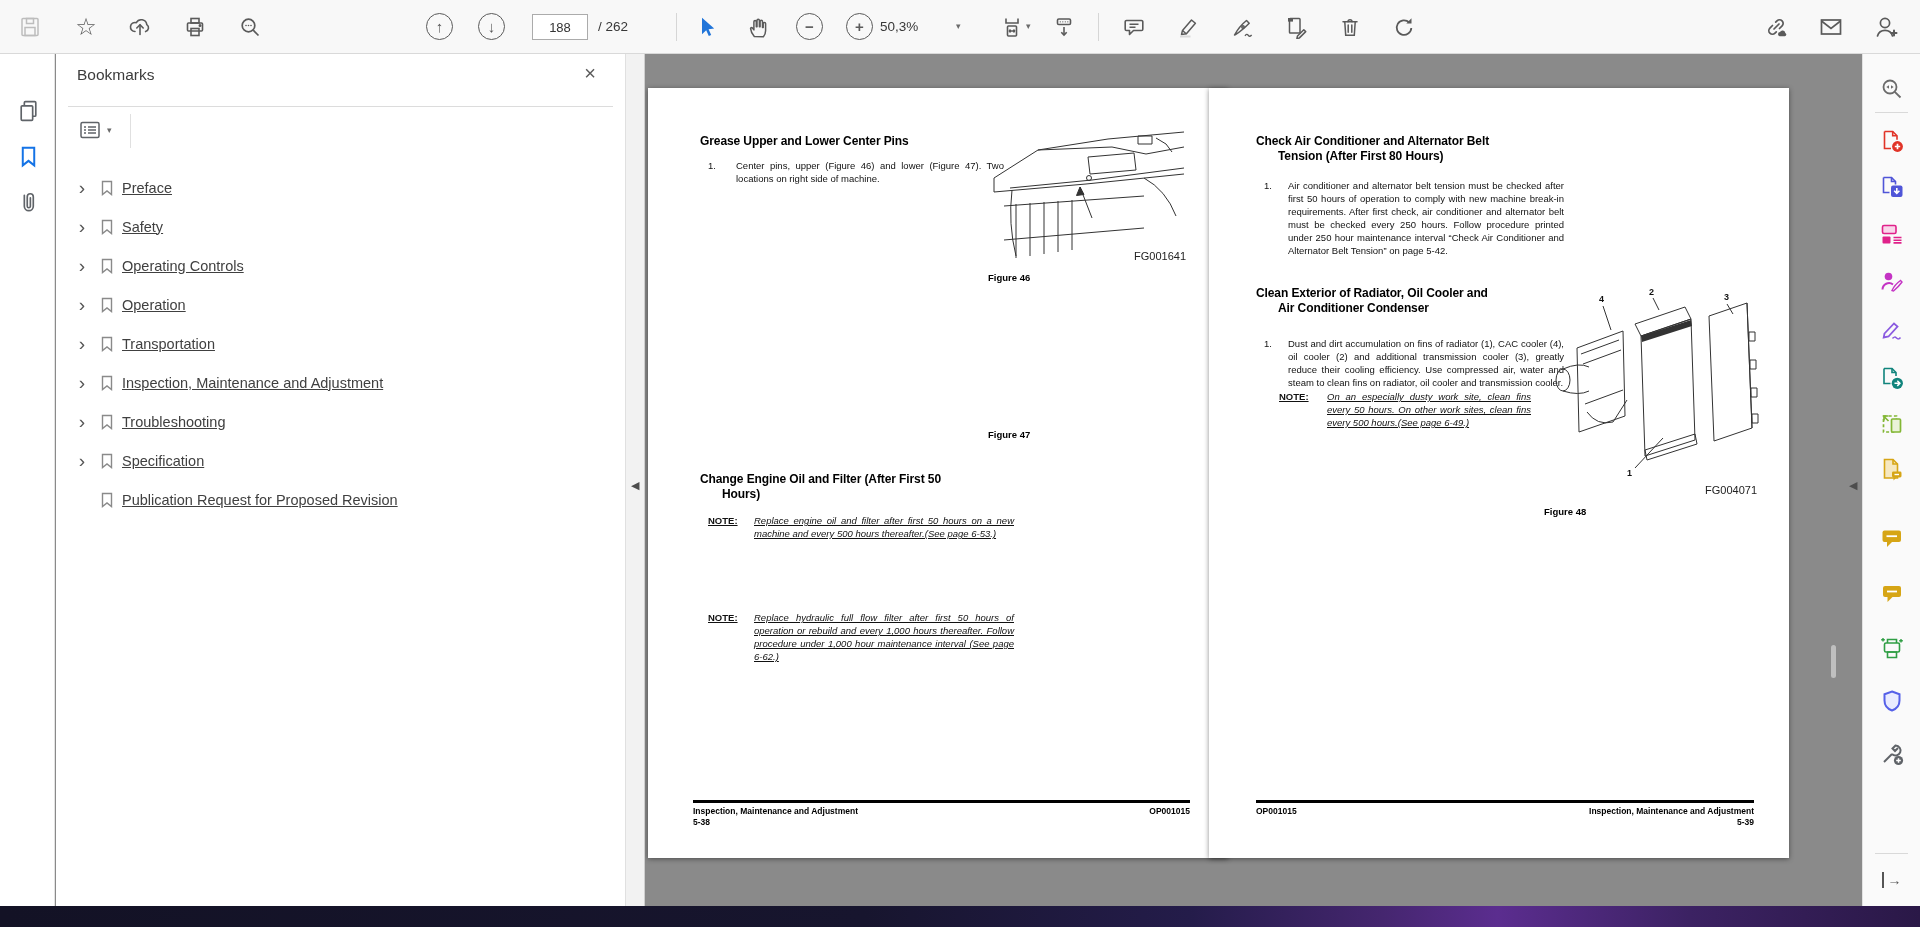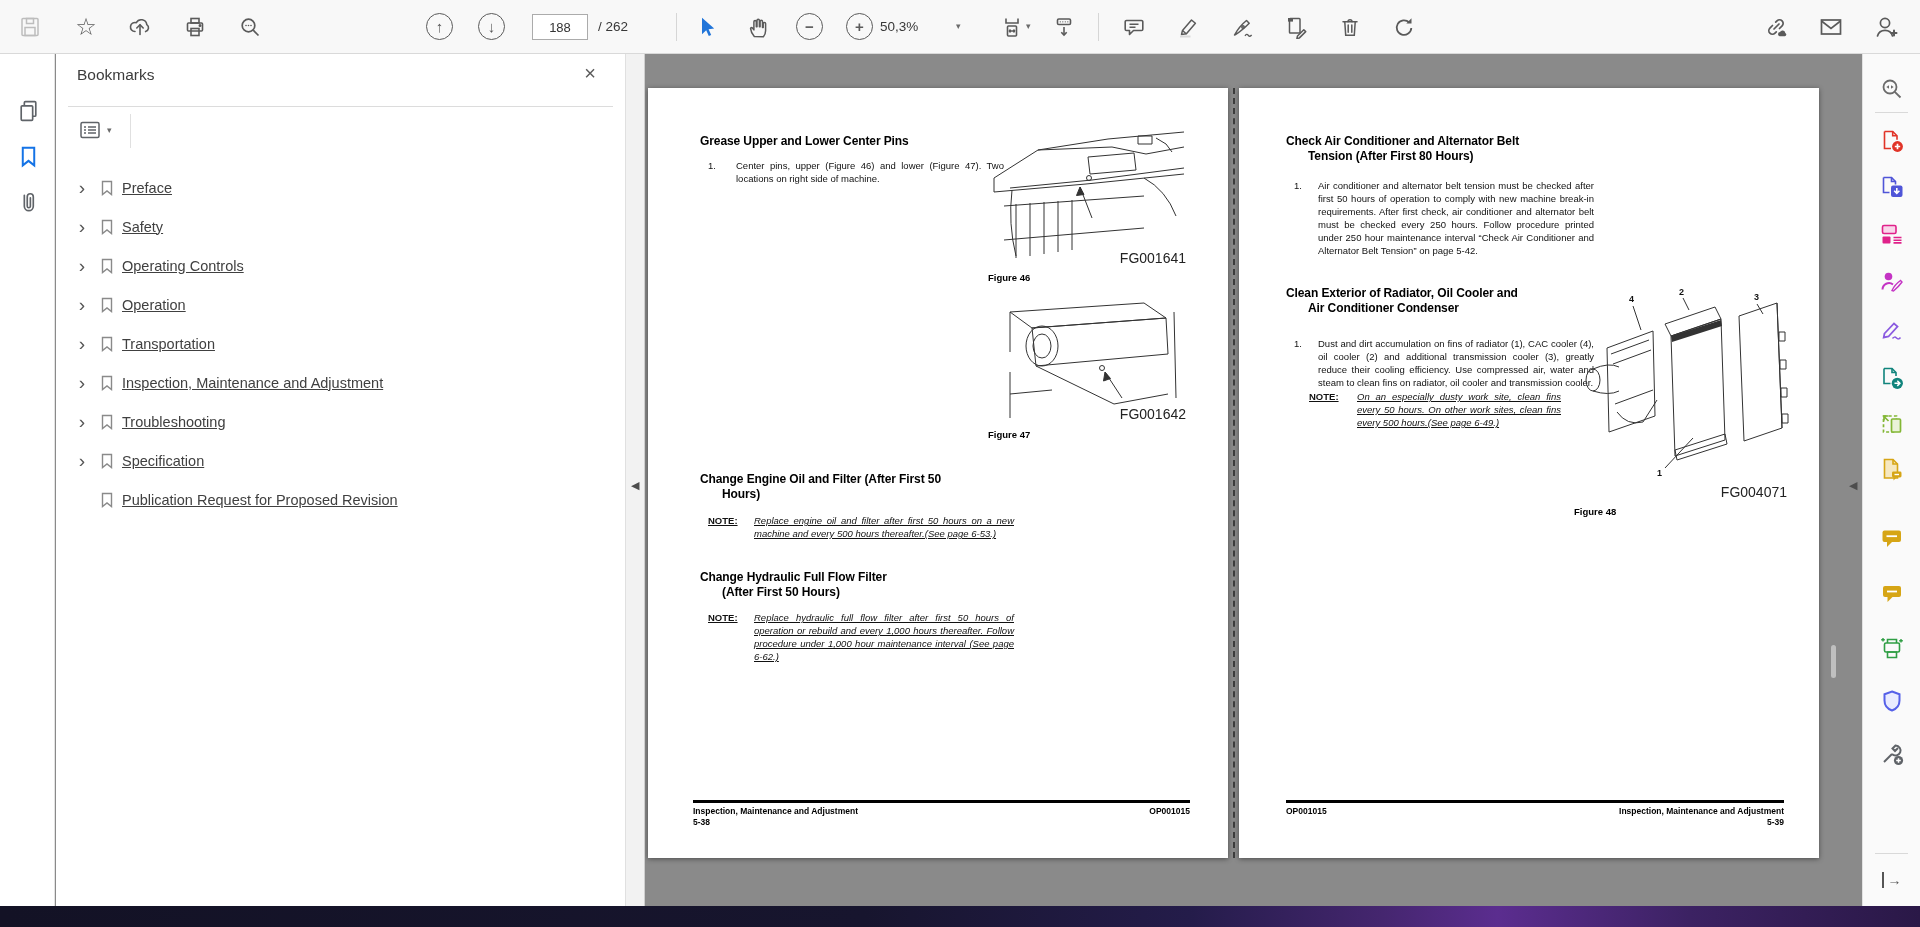--- a/index.html
+++ b/index.html
@@ -50,21 +50,21 @@
 
   .ph { position:absolute; font-size:12px; font-weight:bold; color:#000; line-height:15px; letter-spacing:-0.1px; }
   .ph .ln2 { display:block; margin-left:22px; }
   .pitem { position:absolute; display:flex; font-size:9.5px; line-height:12.9px; }
   .pnum { flex:none; }
   .ptxt { text-align:justify; }
   .pnote { position:absolute; display:flex; font-size:9.5px; line-height:13px;text-decoration:underline; }
   .pnote .lbl { font-weight:bold; flex:none; }
   .pnote .txt { font-style:italic; text-align:justify; }
   .fig { position:absolute; }
-  .figcode { position:absolute; font-size:14px; color:#222; }
+  .figcode { position:absolute; font-size:11px; color:#222; }
   .figcap { position:absolute; font-size:9.5px; font-weight:bold; color:#000; }
   .frule { position:absolute; height:3px; background:#000; }
   .ffoot { position:absolute; font-size:8.5px; font-weight:bold; line-height:11px; color:#000; }
   .watermark { position:absolute; left:60px; top:350px; font-size:43px; font-weight:bold; color:#d2a11f; white-space:nowrap; letter-spacing:-1px; z-index:6; }
 
   
   .right-rail { position:absolute; left:1862px; top:54px; bottom:21px; width:58px; background:#fafafa; border-left:1px solid #e2e2e2; z-index:10; }
   .rr-icon { position:absolute; left:15px; width:27px; height:27px; display:flex; align-items:center; justify-content:center; cursor:pointer; }
   .rr-div { position:absolute; left:12px; width:33px; height:1px; background:#d9d9d9; }
   .expand-tab { display:flex; align-items:center; border-left:2px solid #555; padding-left:4px; height:16px; font-size:14px; color:#555; }
@@ -380,70 +380,50 @@
         <path d="M16 90 L156 80"></path>
         <path d="M16 124 L156 112"></path>
         <path d="M28 88 V142 M42 87 V140 M56 86 V138 M70 85 V136 M84 84 V134"></path>
         <path d="M156 62 q22 12 32 38"></path>
         <path d="M24 74 q-4 34 4 66"></path>
       </svg>
       <span class="figcode" style="right:4px; top:134px">FG001641</span>
     </div>
     <div class="figcap" style="left:340px; top:184px">Figure 46</div>
 
-    <div class="fig" style="left:340px; top:206px; width:202px; height:128px">
-      <svg width="202" height="128" viewBox="0 0 202 128" fill="none" stroke="#333" stroke-width="1">
-        <path d="M22 18 L156 9 L178 24 L44 34 Z"></path>
-        <path d="M44 34 L178 24 L180 60 L48 72 Z"></path>
-        <ellipse cx="54" cy="52" rx="16" ry="20"></ellipse>
-        <ellipse cx="54" cy="52" rx="9" ry="12"></ellipse>
-        <path d="M48 72 L126 110 L180 100"></path>
-        <path d="M186 18 L188 104"></path>
-        <circle cx="114" cy="74" r="2.5"></circle>
-        <path d="M134 104 L117 78"></path>
-        <path d="M117 78 l-1.5 9 l7-2.5 z" fill="#333"></path>
-        <path d="M22 78 V124 M22 100 L64 96"></path>
-        <path d="M22 18 L22 58"></path>
-      </svg>
-      <span class="figcode" style="right:4px; top:112px">FG001642</span>
-    </div>
     <div class="figcap" style="left:340px; top:341px">Figure 47</div>
 
     <div class="ph" style="left:52px; top:384px; width:320px">
       <span>Change Engine Oil and Filter (After First 50</span>
       <span class="ln2">Hours)</span>
     </div>
 
     <div class="pnote" style="left:60px; top:426px; width:312px">
       <span class="lbl" style="width:46px">NOTE:</span>
       <span class="txt" style="width:260px">Replace engine oil and filter after first 50 hours on a new machine and every 500 hours thereafter.(See page 6-53.)</span>
     </div>
 
-    <div class="ph" style="left:52px; top:482px; width:320px">
-      <span>Change Hydraulic Full Flow Filter</span>
-      <span class="ln2">(After First 50 Hours)</span>
-    </div>
 
     <div class="pnote" style="left:60px; top:523px; width:312px">
       <span class="lbl" style="width:46px">NOTE:</span>
       <span class="txt" style="width:260px">Replace hydraulic full flow filter after first 50 hours of operation or rebuild and every 1,000 hours thereafter. Follow procedure under 1,000 hour maintenance interval (See page 6-62.)</span>
     </div>
 
     <div class="frule" style="left:45px; top:712px; width:497px"></div>
     <div class="ffoot" style="left:45px; top:718px">
       <div>Inspection, Maintenance and Adjustment</div>
       <div>5-38</div>
     </div>
     <div class="ffoot" style="left:400px; top:718px; width:142px; text-align:right">OP001015</div>
 
   </div>
 
   <div class="page-divider"></div>
 
-  <div class="page" style="left:594px">
+  <div class="page" style="left:564px">
     <div class="ph" style="left:47px; top:46px; width:320px">
       <span>Check Air Conditioner and Alternator Belt</span>
       <span class="ln2">Tension (After First 80 Hours)</span>
     </div>
 
     <div class="pitem" style="left:55px; top:92px; width:300px">
       <span class="pnum" style="width:24px">1.</span>
       <span class="ptxt" style="width:276px">Air conditioner and alternator belt tension must be checked after first 50 hours of operation to comply with new machine break-in requirements. After first check, air conditioner and alternator belt must be checked every 250 hours. Follow procedure printed under 250 hour maintenance interval “Check Air Conditioner and Alternator Belt Tension” on page 5-42.</span>
     </div>
 

